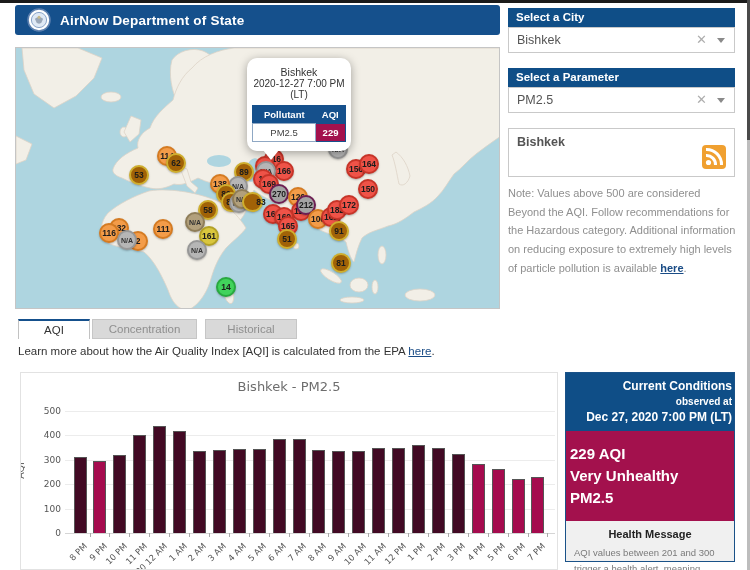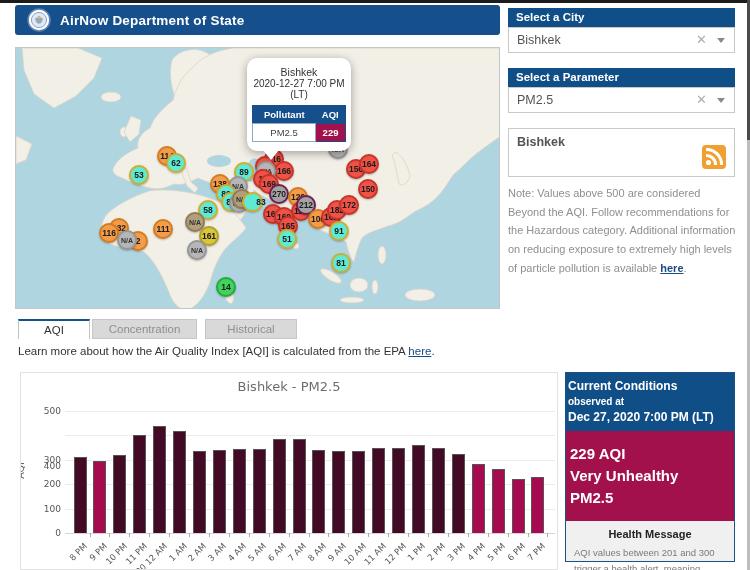--- a/index.html
+++ b/index.html
@@ -16,21 +16,21 @@
   .app-title{color:#fff;font-weight:bold;font-size:13.5px;letter-spacing:.2px;}
 
   
   .map{position:absolute;left:15px;top:47px;width:485px;height:262px;background:#aed5e0;
      border:1px solid #c5c5c5;box-sizing:border-box;overflow:hidden;cursor:grab;}
   .map svg{position:absolute;left:0;top:0;}
   .marker{position:absolute;width:20px;height:20px;border-radius:50%;display:flex;align-items:center;
      justify-content:center;font-size:8.5px;font-weight:bold;color:#1c1c1c;box-sizing:border-box;
      border:2px solid transparent;box-shadow:0 1px 2px rgba(0,0,0,.25);cursor:pointer;z-index:5;}
   .marker.na{font-size:7px;}
-  .yellow{background:#5eead4;border-color:#cfae2d}
+  .yellow{background:#a16207;border-color:#cfae2d}
   .orange{background:#f39c49;border-color:#d57b22}
   .red{background:#ef5348;border-color:#c73428}
   .purple{background:#a3a3a3;border-color:#6e1f53}
   .green{background:#41d35c;border-color:#28a940}
   .gray{background:#b6b6b6;border-color:#979797;color:#333}
   .tan{background:#b2a07c;border-color:#8f7d58;color:#333}
   .olive{background:#d9c63e;border-color:#b3a126}
 
   .popup{position:absolute;left:231px;top:10px;width:104px;background:#fff;border-radius:10px;
      box-shadow:0 2px 10px rgba(0,0,0,.35);padding:8px 4px 9px;text-align:center;font-size:10px;
@@ -81,21 +81,21 @@
   .yaxis-title{position:absolute;left:-9px;top:92px;font-size:9.5px;color:#555;
      transform:rotate(-90deg);font-family:"DejaVu Sans", sans-serif;}
   .bar{position:absolute;width:13px;box-sizing:border-box;border:1px solid #555;border-bottom:none;cursor:pointer;}
   .xtick{position:absolute;width:1px;height:4px;background:#aaa;top:160px;}
   .xlab{position:absolute;width:70px;text-align:right;font-size:8.5px;color:#555;
      transform:rotate(-45deg);transform-origin:100% 0;font-family:"DejaVu Sans", sans-serif;white-space:nowrap;}
 
   
   .cond{position:absolute;left:565px;top:372px;width:170px;height:190px;border:1px solid #1a5288;
      box-sizing:border-box;background:#f0f0f0;}
-  .cond-hd{background:#0f4e87;color:#fff;text-align:left;padding:6px 2px 7px;}
+  .cond-hd{background:#0f4e87;color:#fff;text-align:right;padding:6px 2px 7px;}
   .cond-hd .t1{font-size:12px;font-weight:bold;}
   .cond-hd .t2{font-size:10px;font-weight:bold;margin-top:3px;}
   .cond-hd .t3{font-size:12px;font-weight:bold;margin-top:3px;}
   .cond-aqi{background:#a3114d;color:#fff;text-align:left;padding:12px 4px 13px;}
   .cond-aqi div{font-size:15px;font-weight:bold;line-height:1.45;}
   .cond-health{padding:5px 8px;}
   .health-title{text-align:center;font-size:11px;font-weight:bold;color:#222;margin:2px 0 5px;}
   .health-text{font-size:9.5px;color:#7a7a7a;line-height:1.7;}
 </style>
 </head>
@@ -263,21 +263,21 @@
   <div>
       <div class="gline zero" style="top: 160px;"></div>
       <div class="ylab" style="top: 155px;">0</div>
       <div class="gline" style="top: 135.6px;"></div>
       <div class="ylab" style="top: 130.6px;">100</div>
       <div class="gline" style="top: 111.2px;"></div>
       <div class="ylab" style="top: 106.2px;">200</div>
       <div class="gline" style="top: 86.8px;"></div>
       <div class="ylab" style="top: 81.8px;">300</div>
       <div class="gline" style="top: 62.4px;"></div>
-      <div class="ylab" style="top: 57.4px; margin-top: 31px;">400</div>
+      <div class="ylab" style="top: 57.4px;">400</div>
       <div class="gline" style="top: 38px;"></div>
       <div class="ylab" style="top: 33px;">500</div>
       <div class="bar" style="left: 52.5px; top: 84px; height: 76px; background: rgb(66, 10, 36);"></div>
       <div class="xtick" style="left: 68.5px;"></div>
       <div class="bar" style="left: 72.41px; top: 88px; height: 72px; background: rgb(165, 11, 78);"></div>
       <div class="xtick" style="left: 88.41px;"></div>
       <div class="bar" style="left: 92.32px; top: 82px; height: 78px; background: rgb(66, 10, 36);"></div>
       <div class="xtick" style="left: 108.32px;"></div>
       <div class="bar" style="left: 112.23px; top: 62px; height: 98px; background: rgb(66, 10, 36);"></div>
       <div class="xtick" style="left: 128.23px;"></div>

